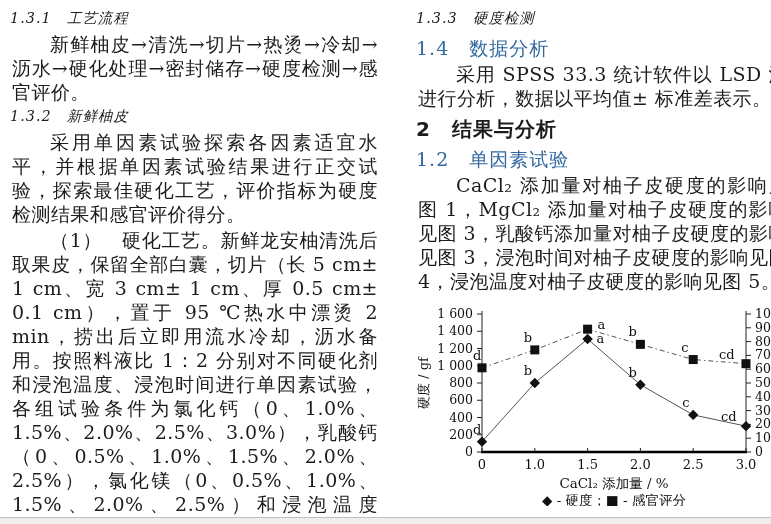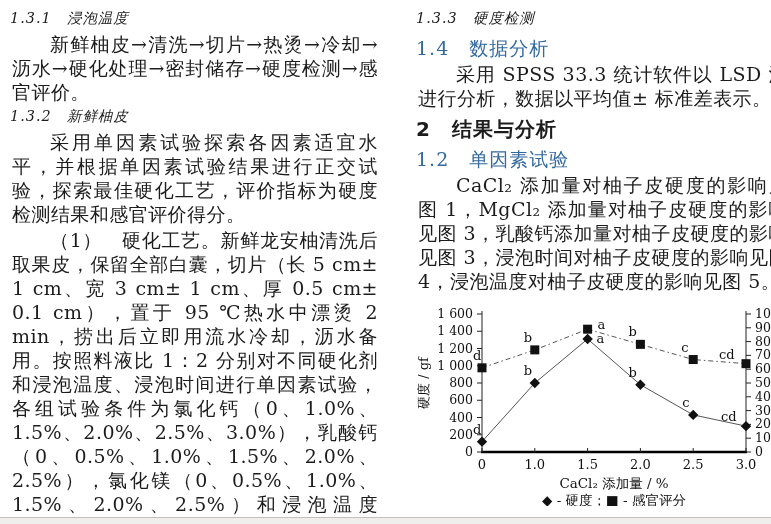--- a/index.html
+++ b/index.html
@@ -36,21 +36,21 @@
   .bottom-bar{
     position:absolute;left:0;right:0;bottom:0;height:6px;
     background:#f0eeec;border-top:1px solid #c2c0be;z-index:5;
   }
 </style>
 </head>
 <body>
 
 <div class="page">
   <div id="col-left" class="col col-left">
-      <div class="h-kai">1.3.1　浸泡温度</div>
+      <div class="h-kai">1.3.1　工艺流程</div>
       <p><span>新鲜柚皮→清洗→切片→热烫→冷却→沥水→硬化处理→密封储存→硬度检测→感官评价。</span></p>
       <div class="h-kai">1.3.2　新鲜柚皮</div>
       <p><span>采用单因素试验探索各因素适宜水平，并根据单因素试验结果进行正交试验，探索最佳硬化工艺，评价指标为硬度检测结果和感官评价得分。</span></p>
       <p><span>（1）　硬化工艺。新鲜龙安柚清洗后取果皮，保留全部白囊，切片（长 5 cm± 1 cm、宽 3 cm± 1 cm、厚 0.5 cm± 0.1 cm），置于 95 ℃热水中漂烫 2 min，捞出后立即用流水冷却，沥水备用。按照料液比 1：2 分别对不同硬化剂和浸泡温度、浸泡时间进行单因素试验，各组试验条件为氯化钙（0、1.0%、1.5%、2.0%、2.5%、3.0%），乳酸钙（0、0.5%、1.0%、1.5%、2.0%、2.5%），氯化镁（0、0.5%、1.0%、1.5%、2.0%、2.5%）和浸泡温度（40、50、60、70、80、90 ℃)，浸泡时间（5、10、15、20、25、30 min)，硬化处理后捞出柚皮沥水密封保存于 4 ℃冰箱中，2 d 后进行硬度检测，非试验因素设定值如下：浸泡时间为 20 min，CaCl₂ 溶液质量分数为 1.5%，浸泡温度 60 ℃，每组进行 3 次重复试验。根据单因素试验结果，选取上述适宜因素和水平进行 L₉(3⁴)正交试验。</span></p>
       <p><span>（2）　感官评定。将硬化处理好的柚皮进行调味，参考川式凉拌菜调味方法，以姜蒜汁、食盐、鸡精</span></p>
     </div>
   <div id="col-right" class="col col-right">
       <div class="h-kai">1.3.3　硬度检测</div>
       <div class="h-blue">1.4　数据分析</div>
       <p><span>采用 SPSS 33.3 统计软件以 LSD 法进行分析，数据以平均值± 标准差表示。</span></p>

